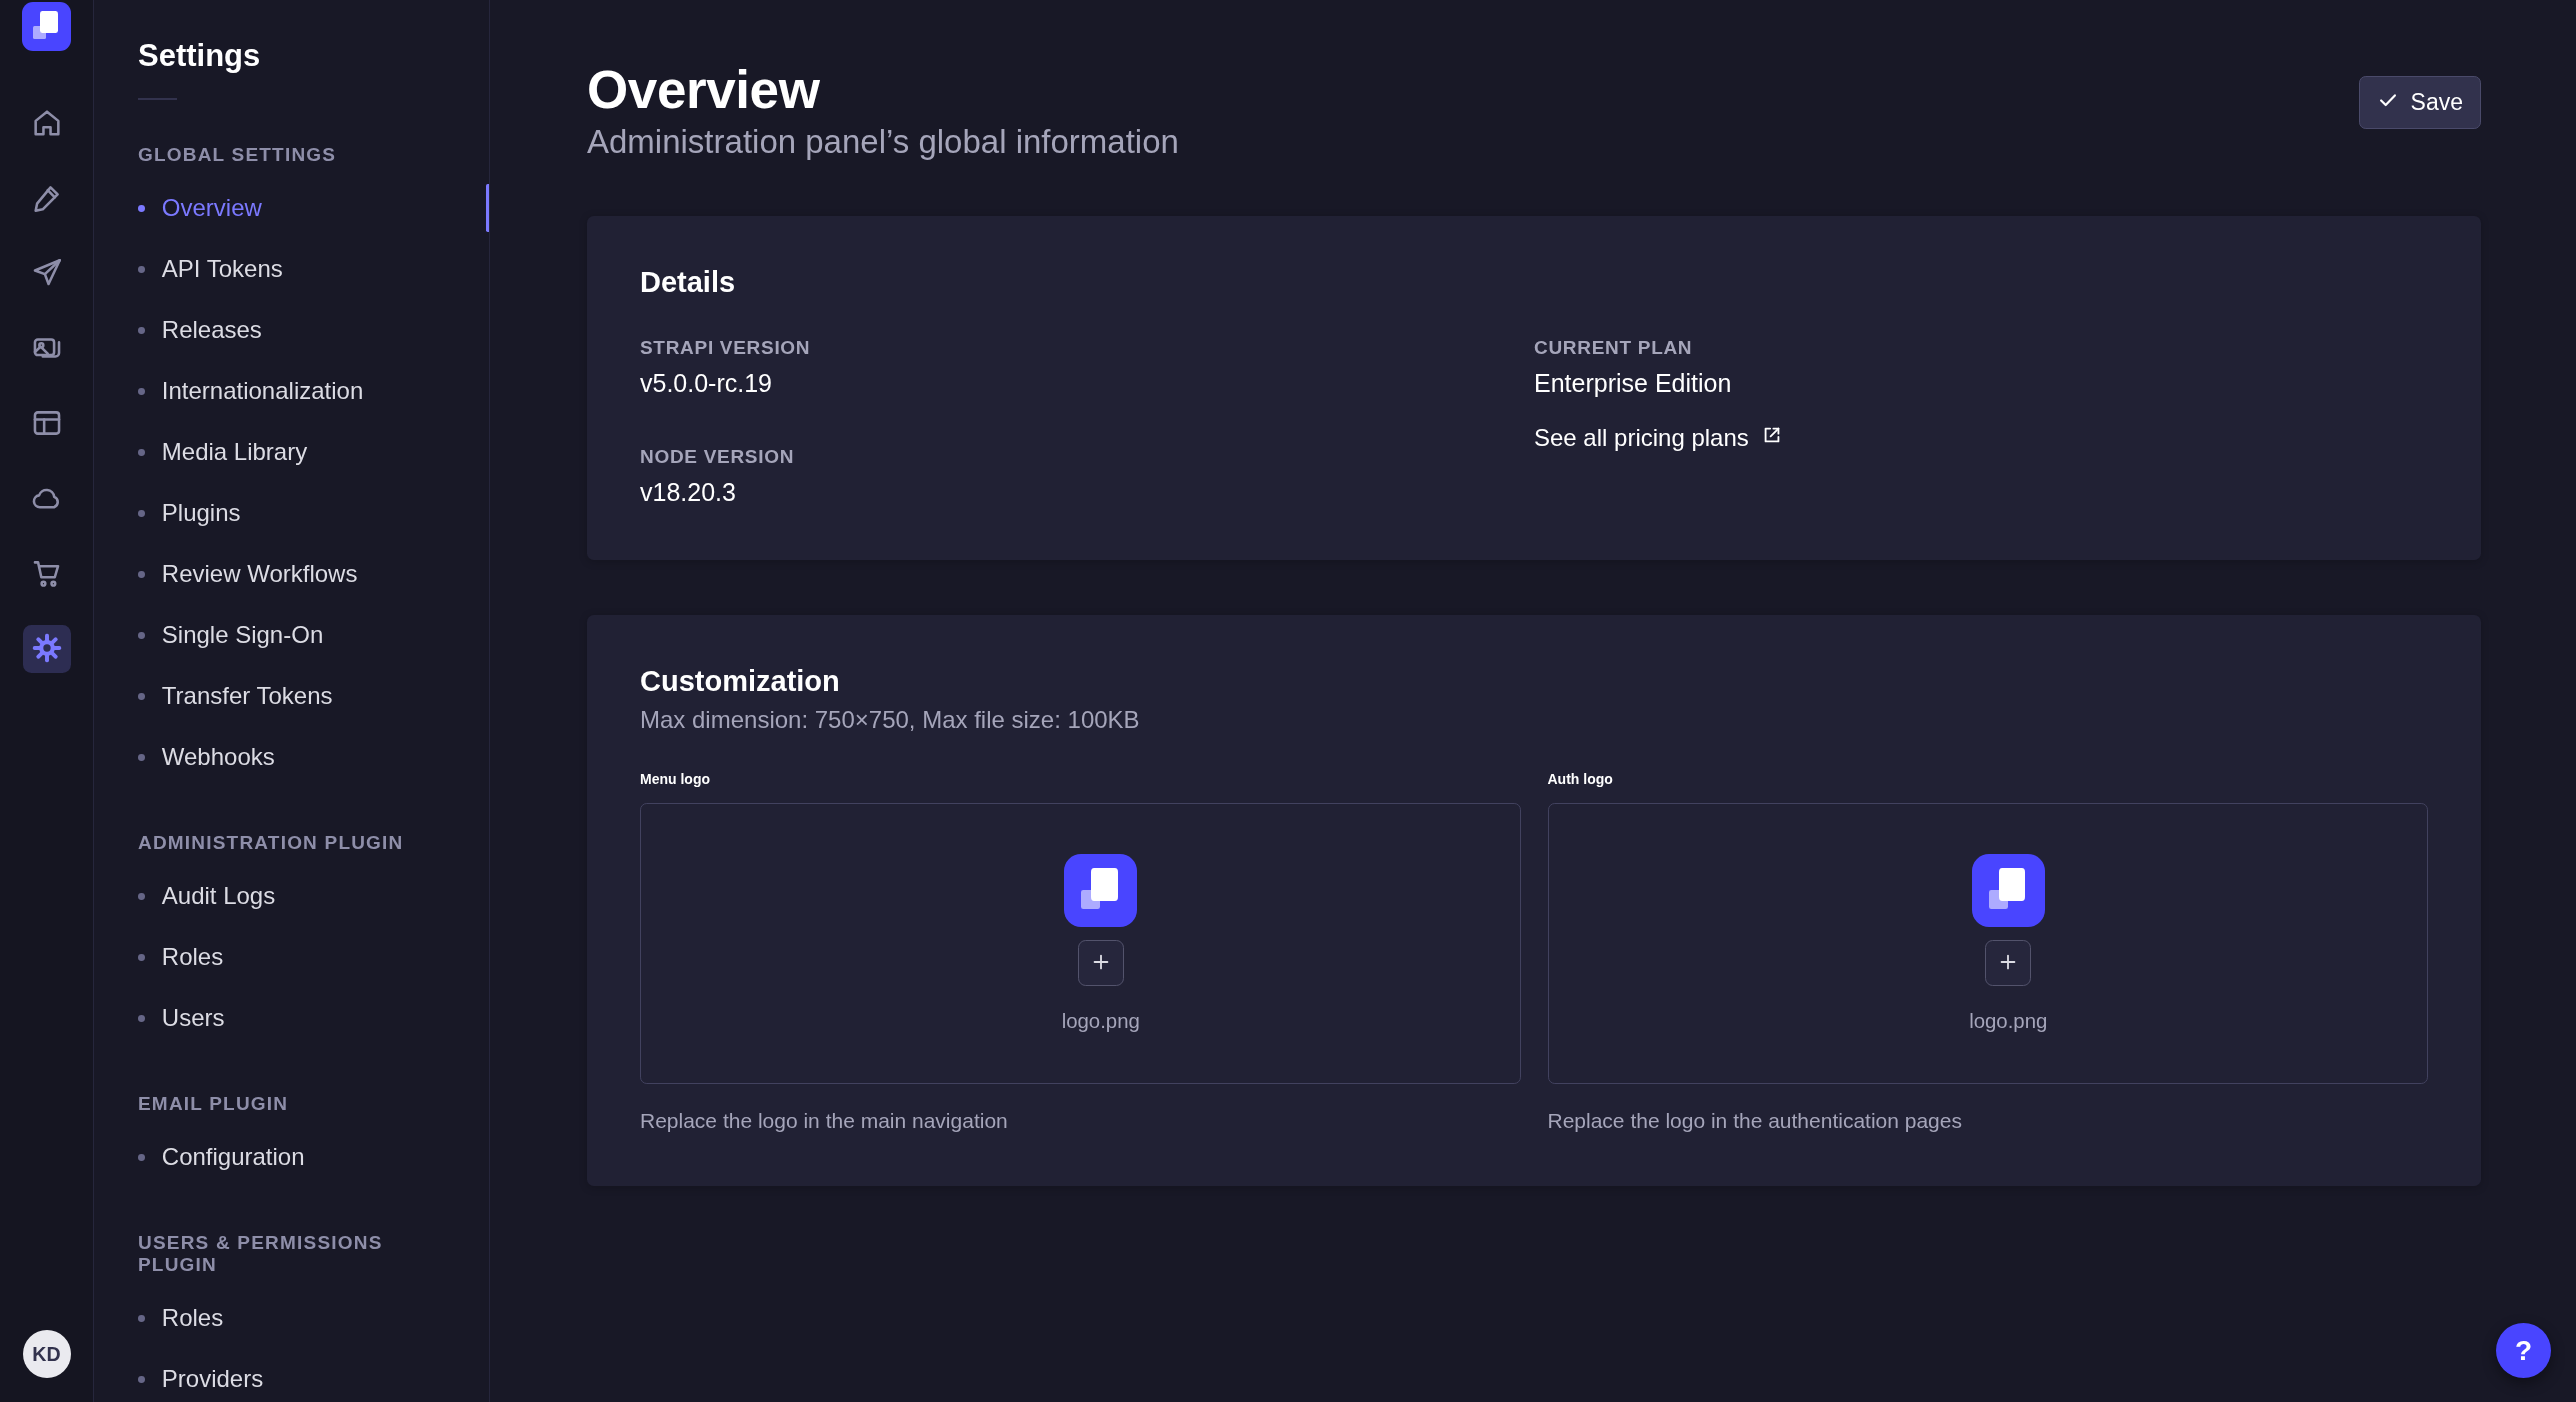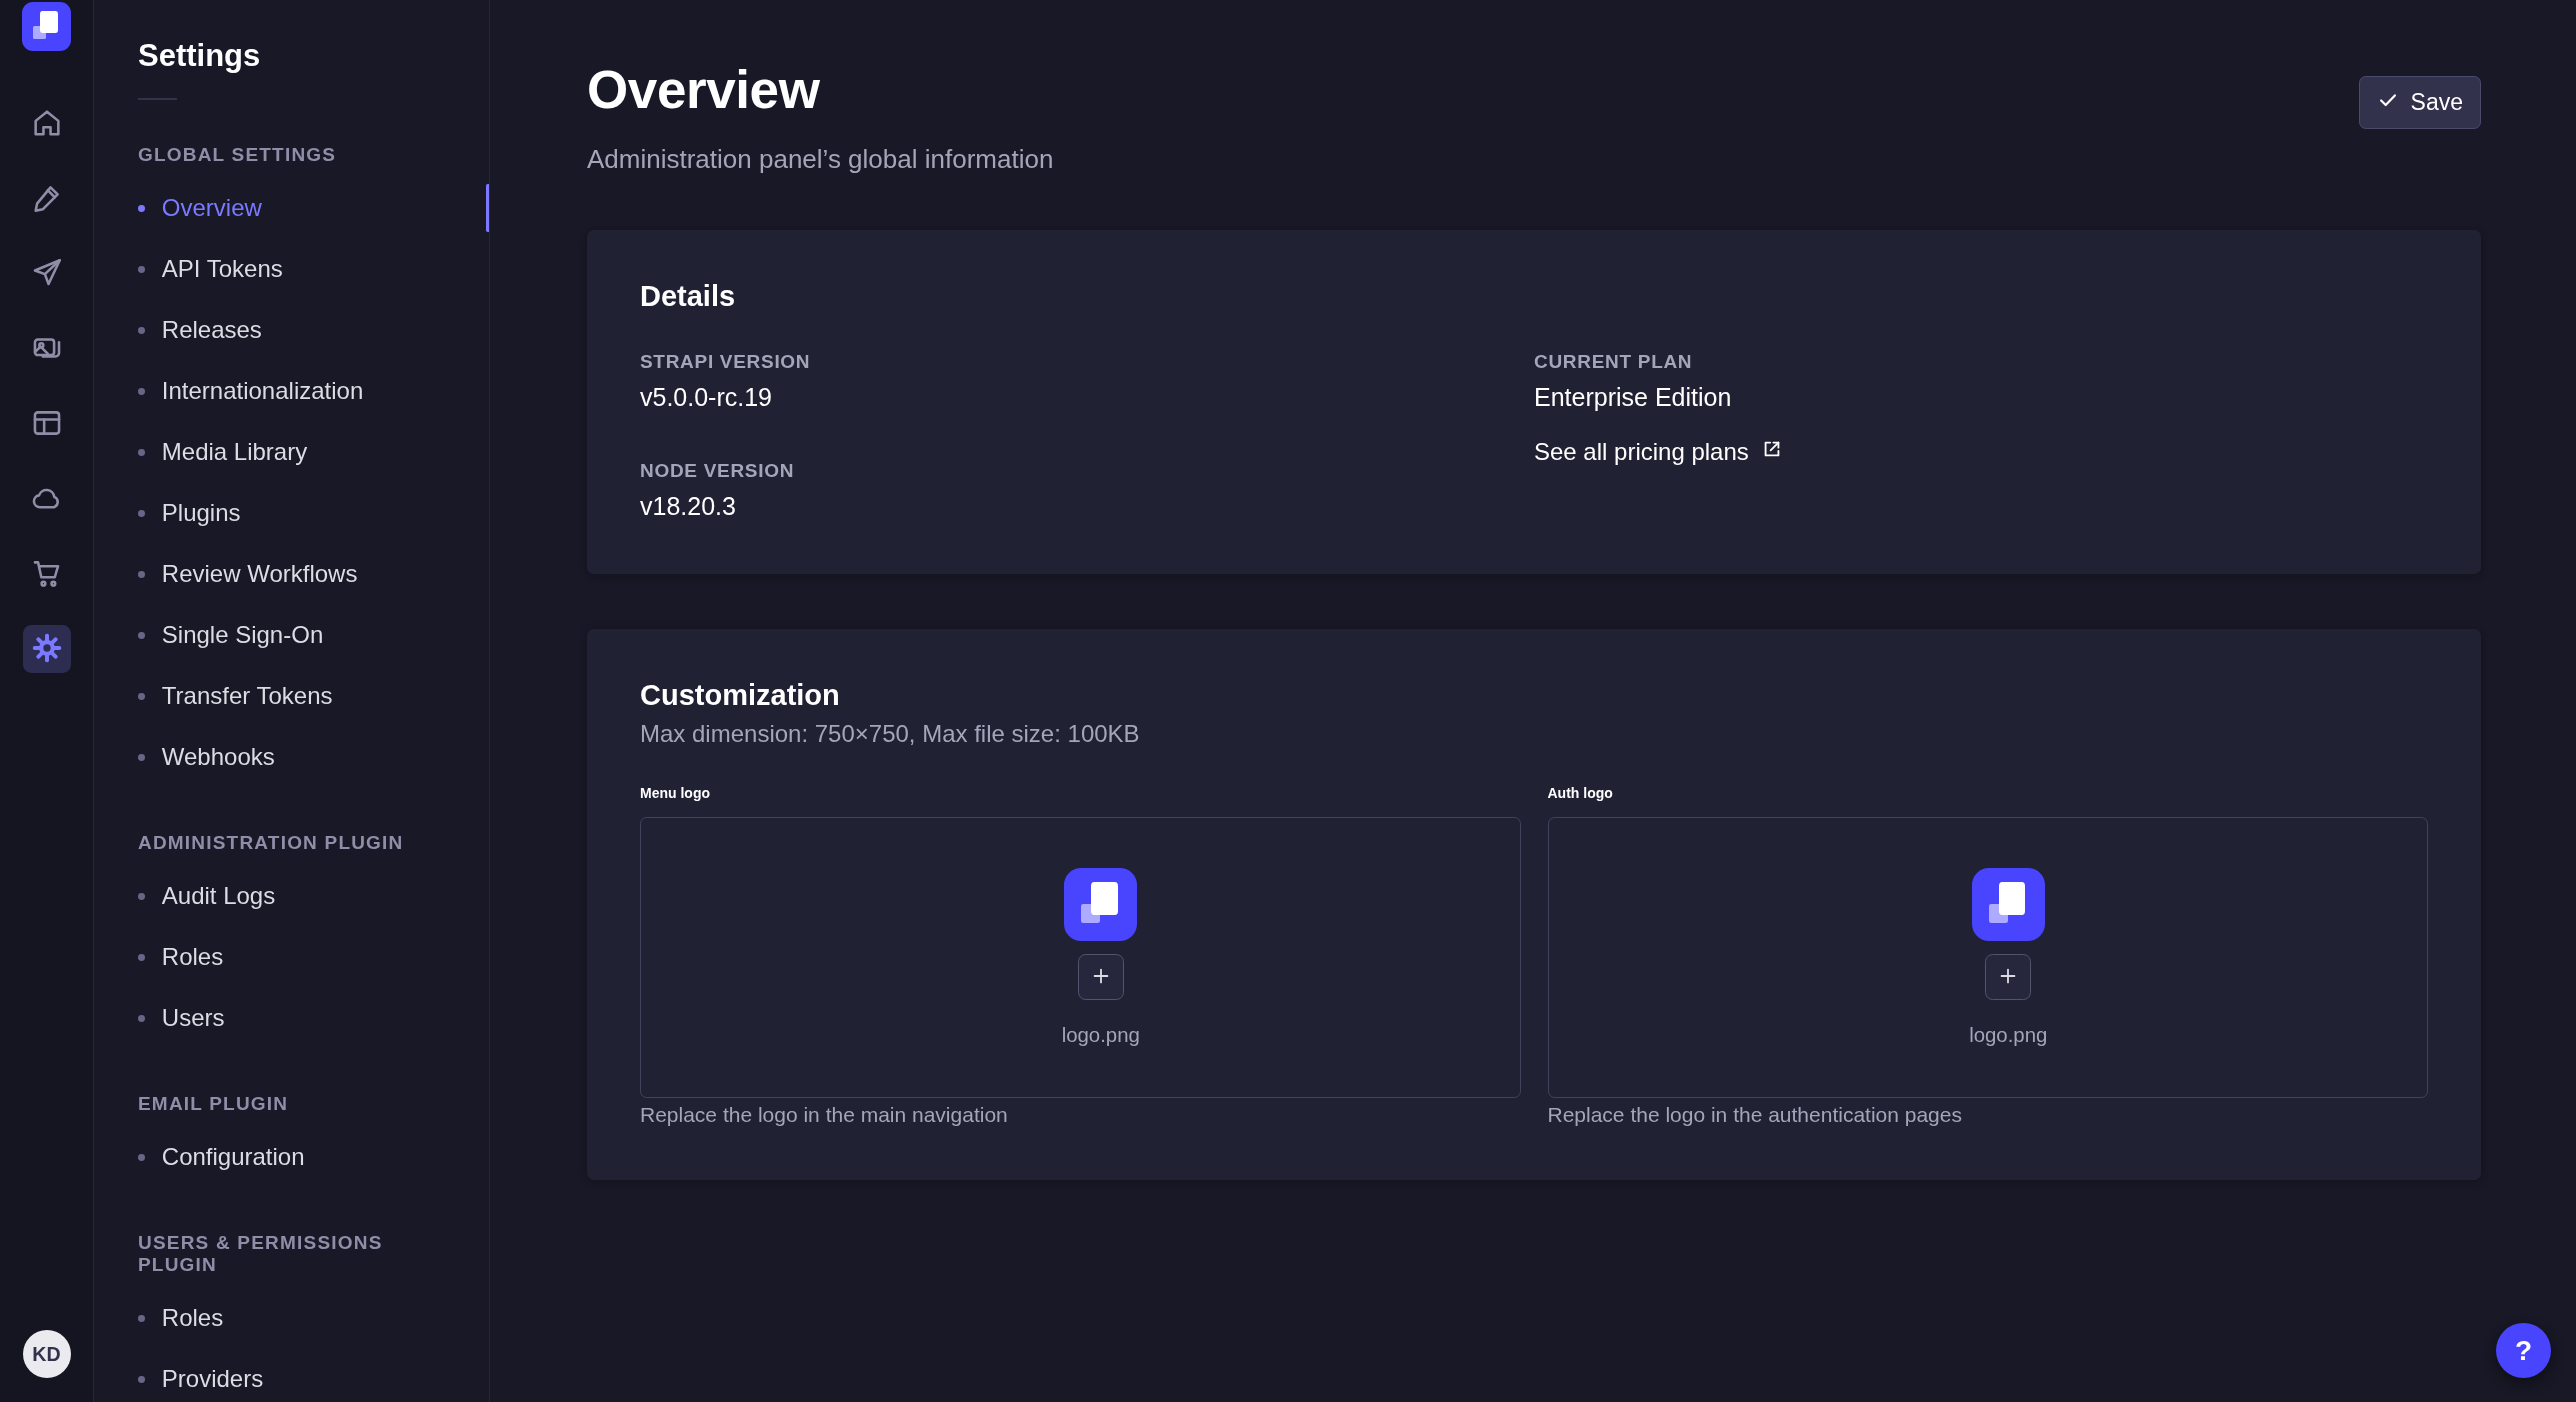--- a/index.html
+++ b/index.html
@@ -33,21 +33,21 @@
   .nav-bullet{width:6.8px;height:6.8px;border-radius:50%;background:#666687;margin-right:17px;flex-shrink:0;}
   .nav-item.active{color:#7b79ff;}
   .nav-item.active .nav-bullet{background:#7b79ff;}
   .nav-item.active::after{content:"";position:absolute;right:0;top:6.8px;width:3.4px;height:48px;
                           background:#7b79ff;border-radius:1.7px 0 0 1.7px;}
 
   
   .main{flex:1;padding:61px 95px 0 97px;box-sizing:border-box;overflow:hidden;}
   .page-header{display:flex;justify-content:space-between;align-items:flex-start;}
   .page-title{font-size:53px;font-weight:700;line-height:58px;letter-spacing:-0.4px;}
-  .page-subtitle{font-size:26px;color:#a5a5ba;margin-top:25px;}
+  .page-subtitle{font-size:33px;color:#a5a5ba;margin-top:4px;}
   .save-btn{display:flex;align-items:center;gap:12px;background:#32324d;border:0.9px solid #4a4a6a;
             color:#ffffff;font-size:23px;font-family:inherit;padding:0 17px;height:53px;border-radius:6.8px;
             margin-top:15.3px;cursor:pointer;}
   .save-btn svg{width:22px;height:22px;}
 
   .card{background:#212134;border-radius:6.8px;margin-top:55px;padding:48px 53px 53px;box-sizing:border-box;
         box-shadow:0 1.7px 8.5px rgba(0,0,0,0.2);}
   .card-title{font-size:29px;font-weight:600;line-height:36px;}
   .card-subtitle{font-size:24px;color:#a5a5ba;margin-top:6.8px;}
 
@@ -61,21 +61,21 @@
 
   .uploads{display:grid;grid-template-columns:1fr 1fr;gap:27px;margin-top:37px;}
   .upload-label{font-size:14px;font-weight:600;margin-bottom:16px;}
   .upload-box{border:0.9px solid #42425f;border-radius:6.8px;height:279px;display:flex;flex-direction:column;
               align-items:center;justify-content:center;cursor:pointer;padding-left:41px;}
   .upload-logo{width:73px;height:73px;border-radius:17px;}
   .plus-btn{width:46px;height:46px;margin-top:13.6px;border:0.9px solid #53536c;background:#26263c;
             border-radius:7.7px;display:flex;align-items:center;justify-content:center;color:#dcdce4;cursor:pointer;}
   .plus-btn svg{width:22px;height:22px;}
   .upload-filename{font-size:20.4px;color:#a5a5ba;margin-top:24px;}
-  .upload-helper{font-size:21px;color:#a5a5ba;margin-top:5px;}
+  .upload-helper{font-size:21px;color:#a5a5ba;margin-top:25px;}
 
   .help-fab{position:absolute;right:25px;bottom:24px;width:55px;height:55px;border-radius:50%;
             background:#4945ff;color:#ffffff;border:none;font-size:28px;font-weight:700;font-family:inherit;
             display:flex;align-items:center;justify-content:center;cursor:pointer;
             box-shadow:0 5.1px 13.6px rgba(0,0,0,0.4);}
 </style>
 </head>
 <body>
 
 <div class="app">

